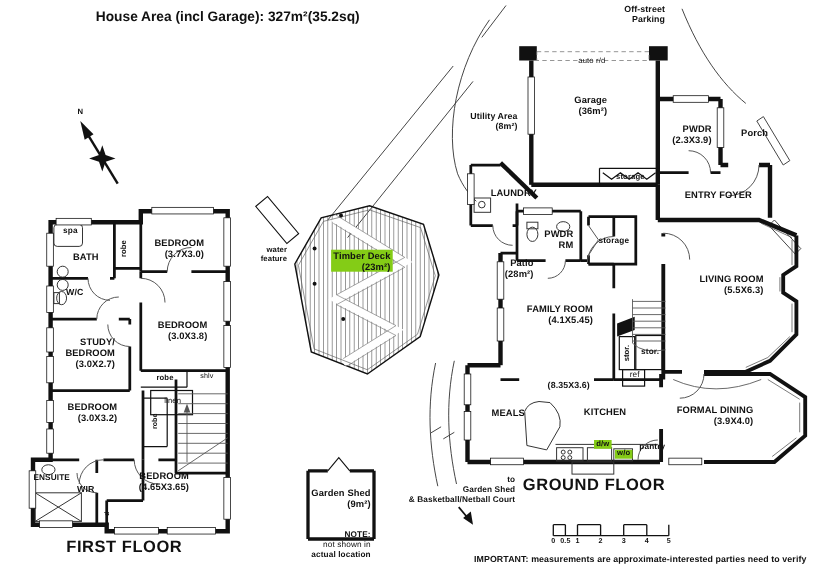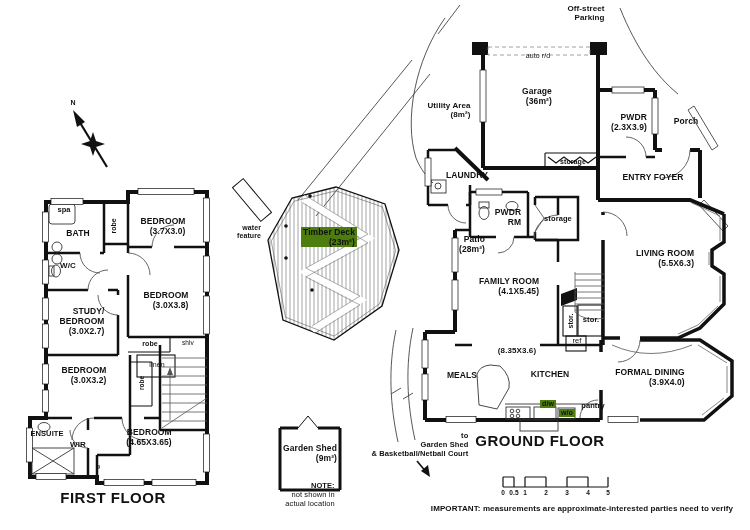--- a/index.html
+++ b/index.html
@@ -9,21 +9,21 @@
   .lbl{position:absolute;transform:translateX(-50%);text-align:right;
        font:700 8.5px "Liberation Sans",sans-serif;color:#111;
        line-height:1.18;white-space:nowrap;letter-spacing:.1px;}
   .lbl span{display:block;}
   .vlbl{position:absolute;transform:translate(-50%,-50%) rotate(-90deg);
         font:700 7px "Liberation Sans",sans-serif;color:#111;white-space:nowrap;}
   .title{position:absolute;left:207px;top:8px;transform:translateX(-50%);
          text-align:center;font:700 12.5px "Liberation Sans",sans-serif;
          color:#111;line-height:14.5px;white-space:nowrap;}
   .floor-title{font-size:15px;letter-spacing:.5px;}
-  .chip{background:#4d7c0f;padding:0 2px;}
+  .chip{background:#84cc16;padding:0 2px;}
 </style>
 </head>
 <body>
 
 <svg id="plan-svg" width="750" height="530" viewBox="0 0 750 530">
   <defs>
     <pattern id="hatch" width="4" height="4" patternUnits="userSpaceOnUse">
       <path d="M2,0 V4" stroke="#666" stroke-width="0.6"></path>
     </pattern>
     <clipPath id="deckclip">
@@ -252,20 +252,21 @@
   </g>
 
   <g stroke="#111" stroke-width="1.2" fill="none">
     <path d="M503,487 H608"></path>
     <path d="M503,477 V487 M514,477 V487 M525,477 V487 M546,477 V487 M567,477 V487 M588,477 V487 M608,477 V487"></path>
     <path d="M503,477 H514 M525,477 H546 M567,477 H588"></path>
   </g>
 </svg>
 
 <div class="title">
+  <span style="display:block">House Area (incl Garage): 327m²(35.2sq)</span>
 </div>
 
 <div class="lbl" style="left:73px;top:99px;font-size:7px">N</div>
 
 <div class="lbl" style="left:586px;top:4px;font-size:8px">
   <span>Off-street</span>
   <span>Parking</span>
 </div>
 <div class="lbl" style="left:538px;top:52px;font-size:7px;font-weight:400">auto r/d</div>
 <div class="lbl" style="left:537px;top:86px">
@@ -364,21 +365,21 @@
   <span>&amp; Basketball/Netball Court</span>
 </div>
 
 <div class="lbl" style="left:310px;top:443px">
   <span>Garden Shed</span>
   <span>(9m²)</span>
 </div>
 <div class="lbl" style="left:310px;top:482px;font-size:7.5px">
   <span>NOTE:</span>
   <span style="font-weight:400">not shown in</span>
-  <span style="font-weight:400">actual location</span>
+  <span style="font-weight:700">actual location</span>
 </div>
 
 <div class="lbl" style="left:503px;top:489px;font-size:6.5px">0</div>
 <div class="lbl" style="left:514px;top:489px;font-size:6.5px">0.5</div>
 <div class="lbl" style="left:525px;top:489px;font-size:6.5px">1</div>
 <div class="lbl" style="left:546px;top:489px;font-size:6.5px">2</div>
 <div class="lbl" style="left:567px;top:489px;font-size:6.5px">3</div>
 <div class="lbl" style="left:588px;top:489px;font-size:6.5px">4</div>
 <div class="lbl" style="left:608px;top:489px;font-size:6.5px">5</div>
 

